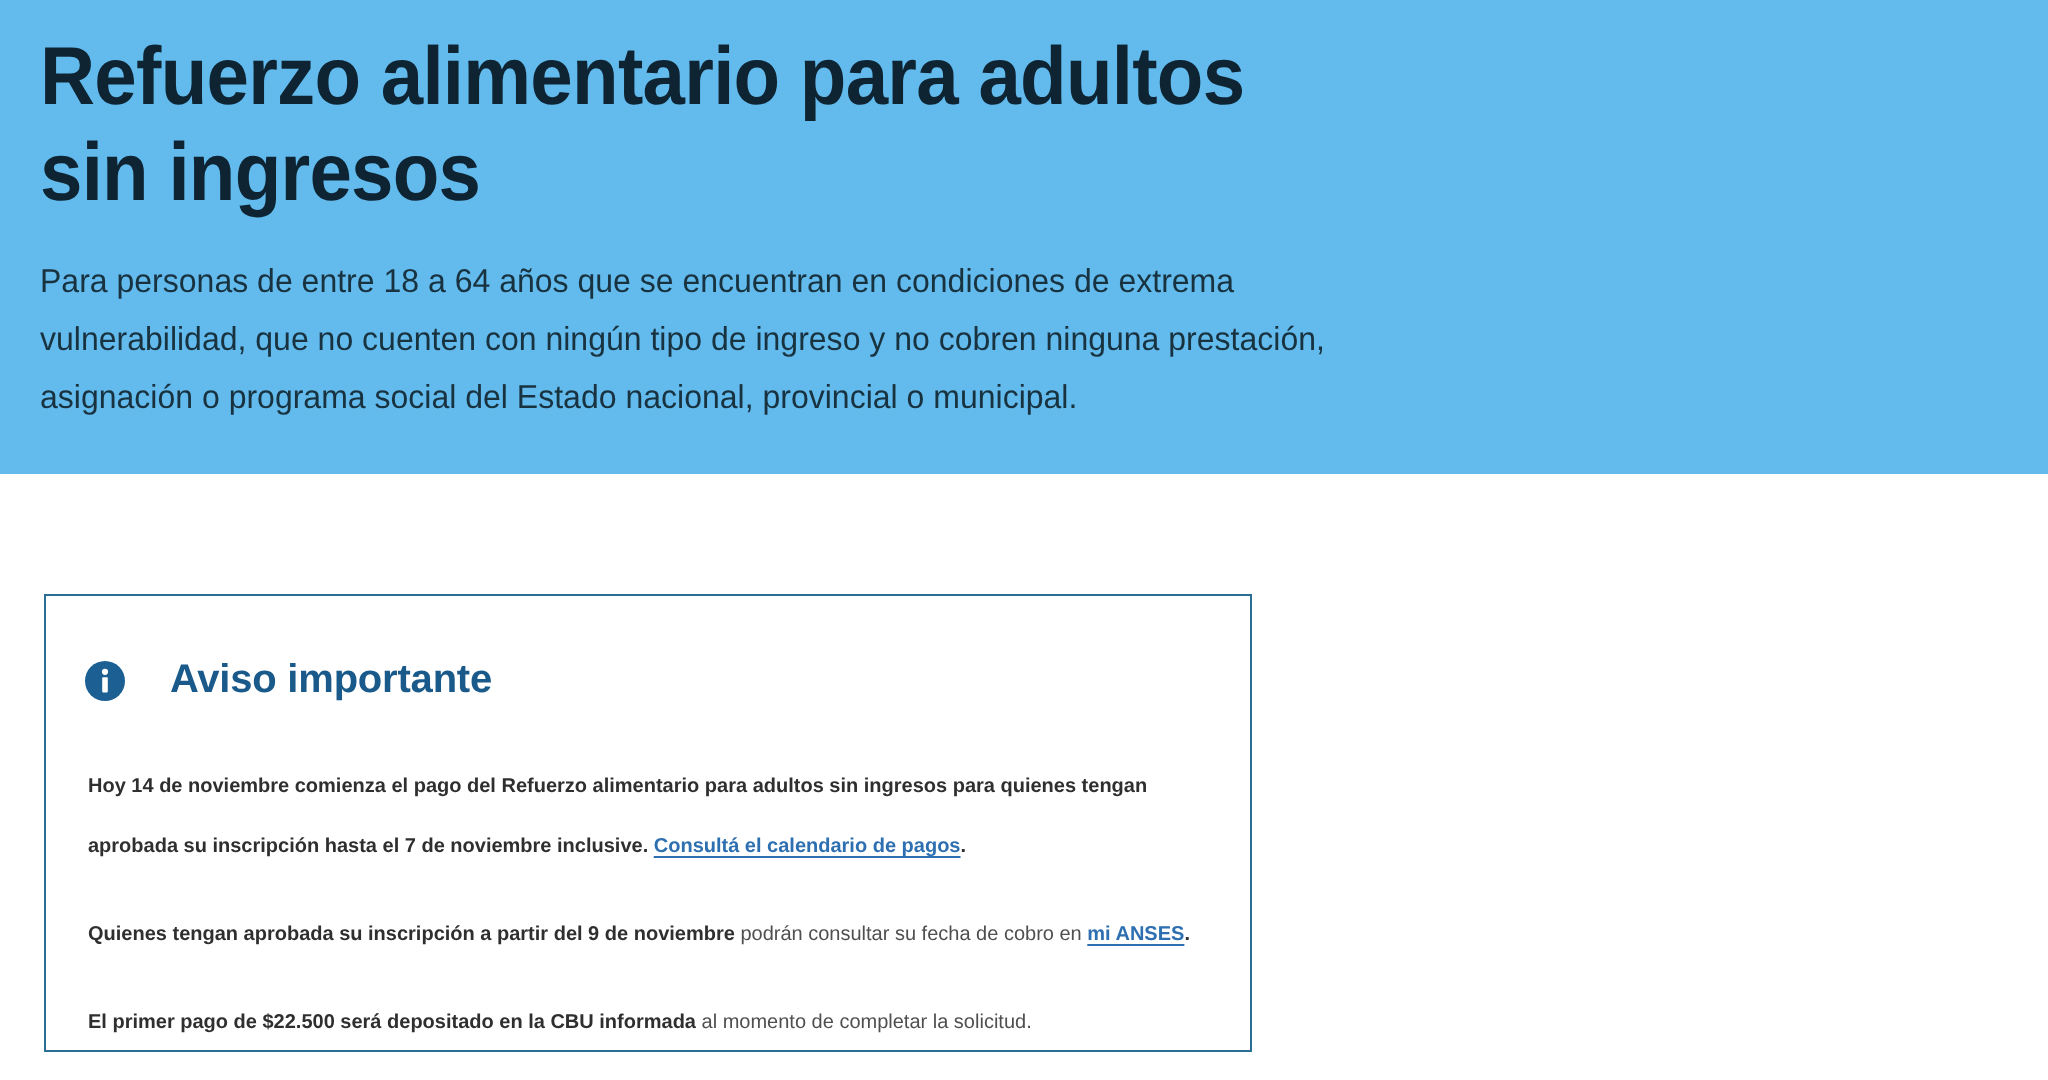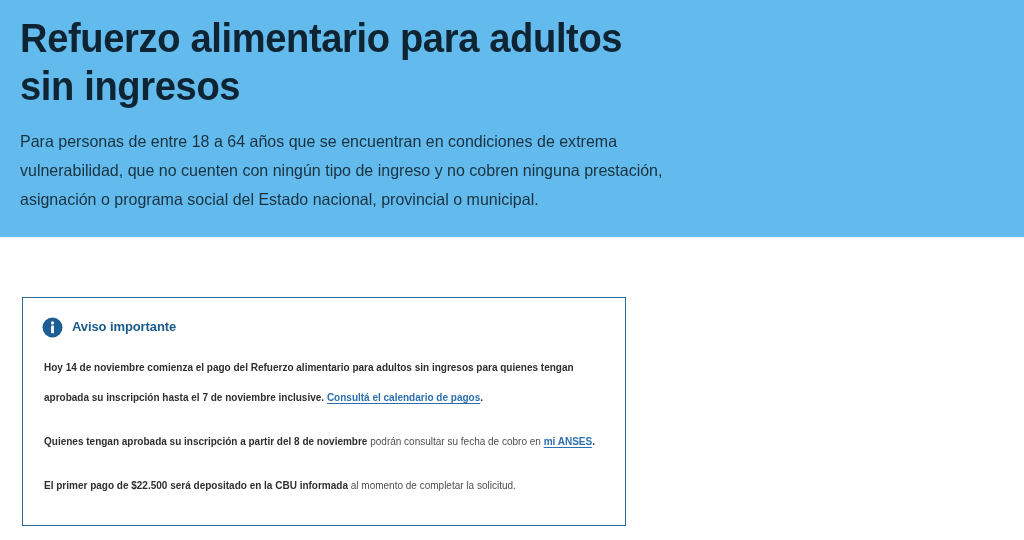--- a/index.html
+++ b/index.html
@@ -87,22 +87,22 @@
   }
 
   .info-icon {
     flex: 0 0 auto;
     width: 21px;
     height: 21px;
     display: block;
   }
 
   .notice-title {
-    margin: 0;
-    font-size: 13px;
+    margin: 13px;
+    font-size: 20px;
     line-height: 22px;
     font-weight: 700;
     color: #1a5a8a;
     letter-spacing: -0.1px;
   }
 
   .notice-body {
     padding-left: 2px;
   }
 
@@ -161,21 +161,21 @@
     </div>
 
     <div class="notice-body">
 
       <p class="notice-p">
         <b>Hoy 14 de noviembre comienza el pago del Refuerzo alimentario para adultos sin ingresos para quienes tengan aprobada su inscripción hasta el 7 de noviembre inclusive.</b>
         <a href="#" class="lnk">Consultá el calendario de pagos</a><span class="dot">.</span>
       </p>
 
       <p class="notice-p">
-        <b>Quienes tengan aprobada su inscripción a partir del 8 de noviembre</b><span> podrán consultar su fecha de cobro en </span><a href="#" class="lnk">mi ANSES</a><span class="dot">.</span>
+        <b>Quienes tengan aprobada su inscripción a partir del 9 de noviembre</b><span> podrán consultar su fecha de cobro en </span><a href="#" class="lnk">mi ANSES</a><span class="dot">.</span>
       </p>
 
       <p class="notice-p">
         <b>El primer pago de $22.500 será depositado en la CBU informada</b><span> al momento de completar la solicitud.</span>
       </p>
 
     </div>
   </section>
 
 </div>

